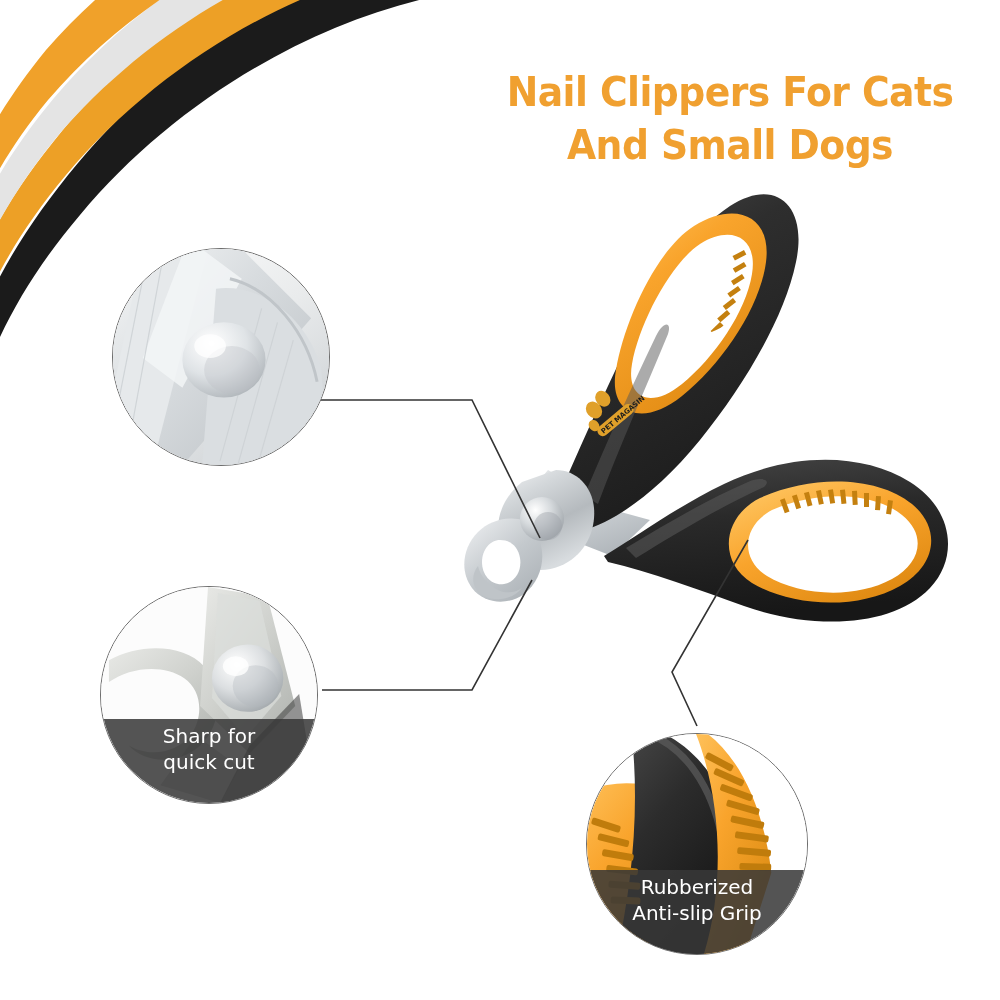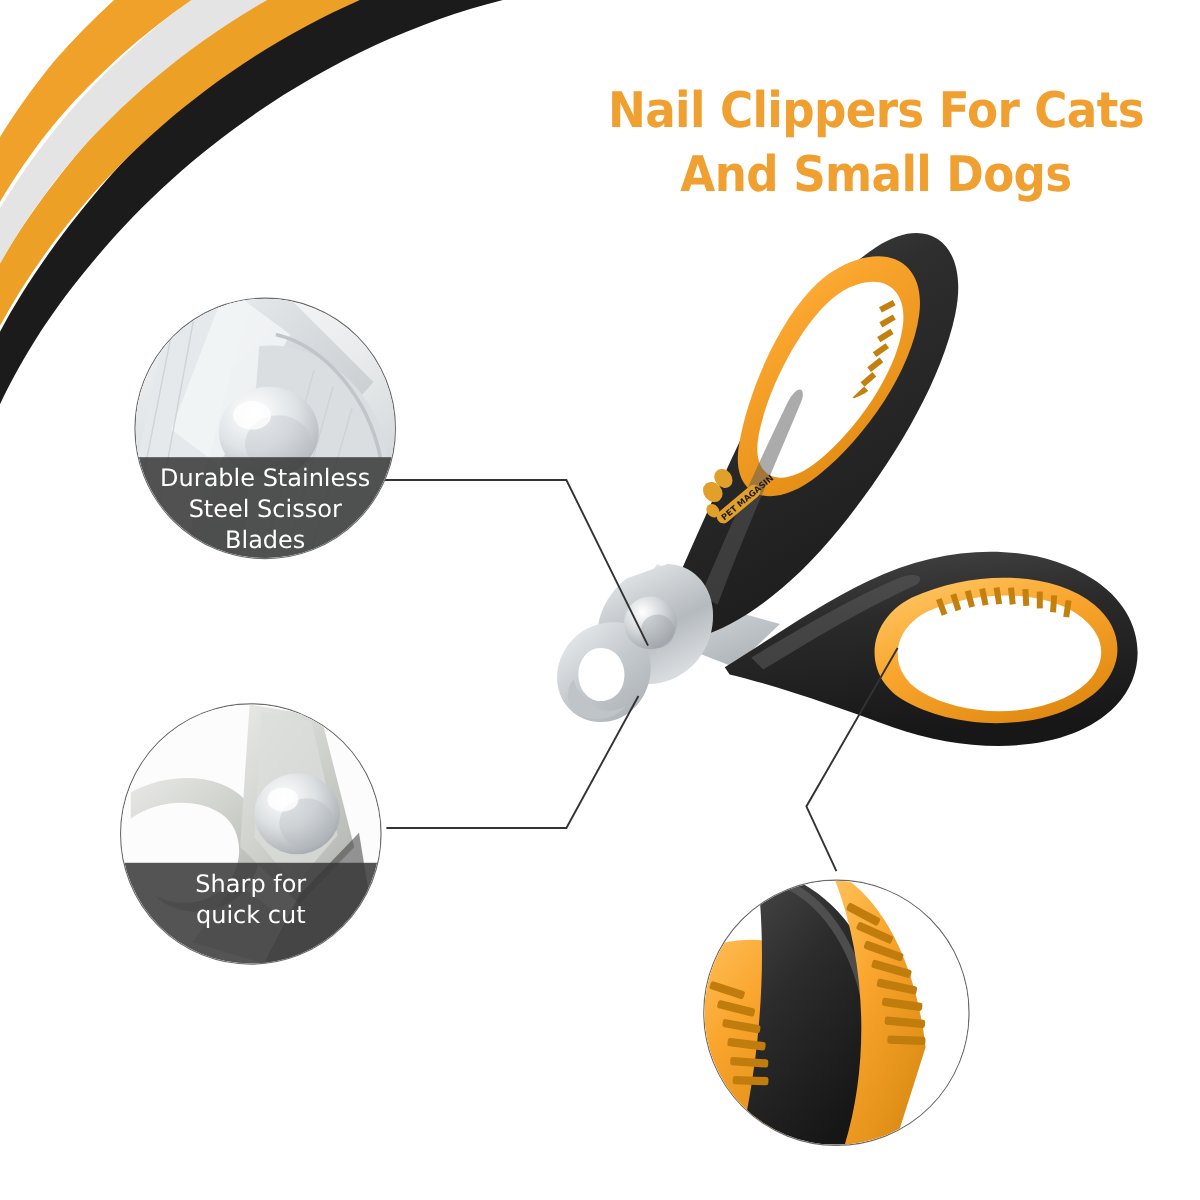--- a/index.html
+++ b/index.html
@@ -337,25 +337,20 @@
         <path d="M 36,0 L 4,162"></path>
         <path d="M 52,0 L 20,174"></path>
         <path d="M 150,60 L 108,214"></path>
         <path d="M 166,74 L 126,218"></path>
         <path d="M 182,92 L 146,218"></path>
       </g>
       <ellipse cx="112" cy="112" rx="42" ry="38" fill="url(#c1rivet)"></ellipse>
       <ellipse cx="120" cy="122" rx="28" ry="24" fill="#bcc1c5" opacity="0.35"></ellipse>
       <ellipse cx="98" cy="98" rx="16" ry="12" fill="#ffffff" opacity="0.75"></ellipse>
     </svg>
-    <div class="band">
-      <span class="cap-line">Durable Stainless</span>
-      <span class="cap-line">Steel Scissor</span>
-      <span class="cap-line">Blades</span>
-    </div>
   </div>
 
   <div class="callout" id="callout-sharp">
     <svg class="photo" viewBox="0 0 218 218">
       <defs>
         <linearGradient id="c2steel" x1="0" y1="0" x2="0.8" y2="1">
           <stop offset="0%" stop-color="#e8e9e6"></stop>
           <stop offset="50%" stop-color="#cfd1cd"></stop>
           <stop offset="100%" stop-color="#b2b5b1"></stop>
         </linearGradient>
@@ -423,15 +418,19 @@
 
       <g fill="#c07c0c">
         <rect x="6" y="84" width="30" height="7" rx="2" transform="rotate(18 6 84)"></rect>
         <rect x="12" y="100" width="32" height="7" rx="2" transform="rotate(14 12 100)"></rect>
         <rect x="16" y="116" width="32" height="7" rx="2" transform="rotate(10 16 116)"></rect>
         <rect x="20" y="132" width="32" height="7" rx="2" transform="rotate(7 20 132)"></rect>
         <rect x="22" y="148" width="32" height="7" rx="2" transform="rotate(4 22 148)"></rect>
         <rect x="24" y="164" width="30" height="7" rx="2" transform="rotate(2 24 164)"></rect>
       </g>
     </svg>
+    <div class="band">
+      <span class="cap-line">Rubberized</span>
+      <span class="cap-line">Anti-slip Grip</span>
+    </div>
   </div>
 
 </div>
 
 </body></html>

